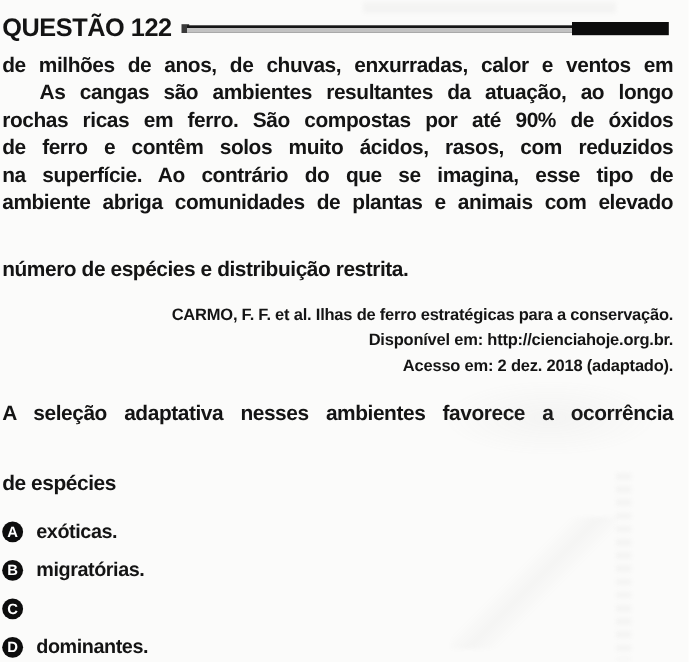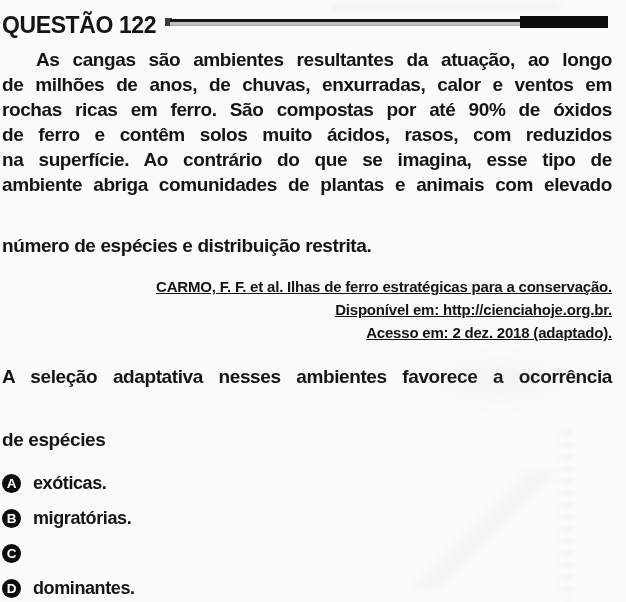--- a/index.html
+++ b/index.html
@@ -7,39 +7,39 @@
     position:relative;
     width:626px;height:602px;
     box-sizing:border-box;
     background:#fbfbfa;
     color:#141414;
     font-family:"Liberation Sans", sans-serif;
     padding:13px 14px 0 2px;
     overflow:hidden;
   }
   
-  .q-header{display:flex;align-items:flex-start;gap:9px;height:24px;}
+  .q-header{display:flex;align-items:center;gap:9px;height:24px;}
   .q-title{
     margin:0;font-size:23px;font-weight:700;letter-spacing:-0.4px;
     white-space:nowrap;line-height:24px;
   }
   .rule{flex:1;position:relative;height:13px;margin-top:3px;}
   .rule-notch{position:absolute;left:0;top:2px;width:7px;height:8px;background:#3a3a3a;}
   .rule-gray{
     position:absolute;left:5px;right:88px;top:3px;height:7px;
     background:linear-gradient(to bottom,#161616 0 38%,#c2c2c2 38% 88%,#a9a9a9 88% 100%);
   }
   .rule-black{position:absolute;right:4px;top:0;width:88px;height:12px;background:#0c0c0c;}
   
   .passage{margin-top:10px;font-size:19px;font-weight:700;line-height:25px;letter-spacing:-0.4px;}
   .jline{text-align:justify;-moz-text-align-last:justify;text-align-last:justify;}
   .jline.first{padding-left:34px;}
   .jline.last{-moz-text-align-last:left;text-align-last:left;margin-top:36px;}
   
-  .citation{margin-top:17px;font-size:15px;font-weight:700;line-height:23px;text-align:right;letter-spacing:-0.2px;text-decoration:underline;}
+  .citation{margin-top:17px;font-size:15px;font-weight:700;line-height:23px;text-align:right;letter-spacing:-0.2px;}
   
   .stem{margin-top:19px;font-size:19px;font-weight:700;line-height:27px;letter-spacing:-0.4px;}
   
   .options{list-style:none;margin:13px 0 0 0;padding:0;}
   .option{display:flex;align-items:center;gap:12px;height:35px;}
   .opt-letter{
     width:19px;height:19px;border-radius:50%;
     background:#0d0d0d;color:#ffffff;
     font-size:13.5px;font-weight:700;
     display:flex;align-items:center;justify-content:center;
@@ -61,22 +61,22 @@
   <header class="q-header">
     <h1 class="q-title">QUESTÃO 122</h1>
     <div class="rule">
       <span class="rule-notch"></span>
       <span class="rule-gray"></span>
       <span class="rule-black"></span>
     </div>
   </header>
 
   <section class="passage">
+    <div class="jline">de milhões de anos, de chuvas, enxurradas, calor e ventos em</div>
     <div class="jline first">As cangas são ambientes resultantes da atuação, ao longo</div>
-    <div class="jline">de milhões de anos, de chuvas, enxurradas, calor e ventos em</div>
     <div class="jline">rochas ricas em ferro. São compostas por até 90% de óxidos</div>
     <div class="jline">de ferro e contêm solos muito ácidos, rasos, com reduzidos</div>
     <div class="jline">na superfície. Ao contrário do que se imagina, esse tipo de</div>
     <div class="jline">ambiente abriga comunidades de plantas e animais com elevado</div>
     <div class="jline last">número de espécies e distribuição restrita.</div>
   </section>
 
   <section class="citation">
     <div>CARMO, F. F. et al. Ilhas de ferro estratégicas para a conservação.</div>
     <div>Disponível em: http://cienciahoje.org.br.</div>

